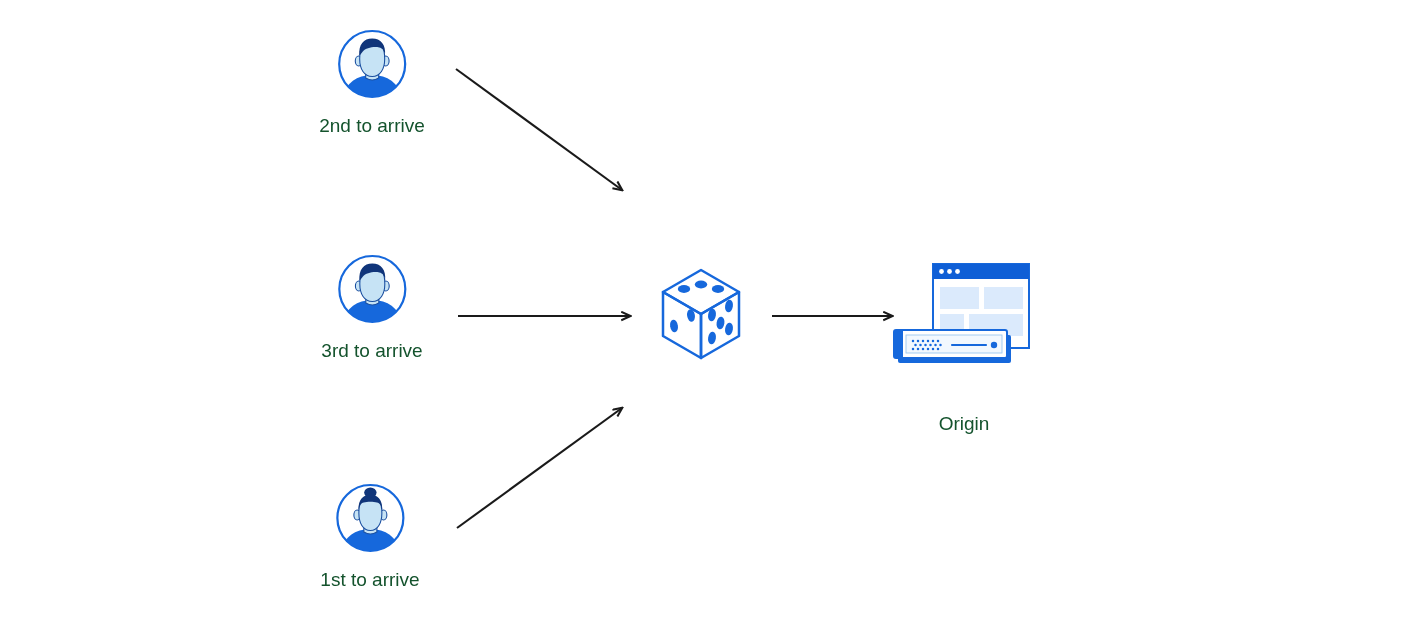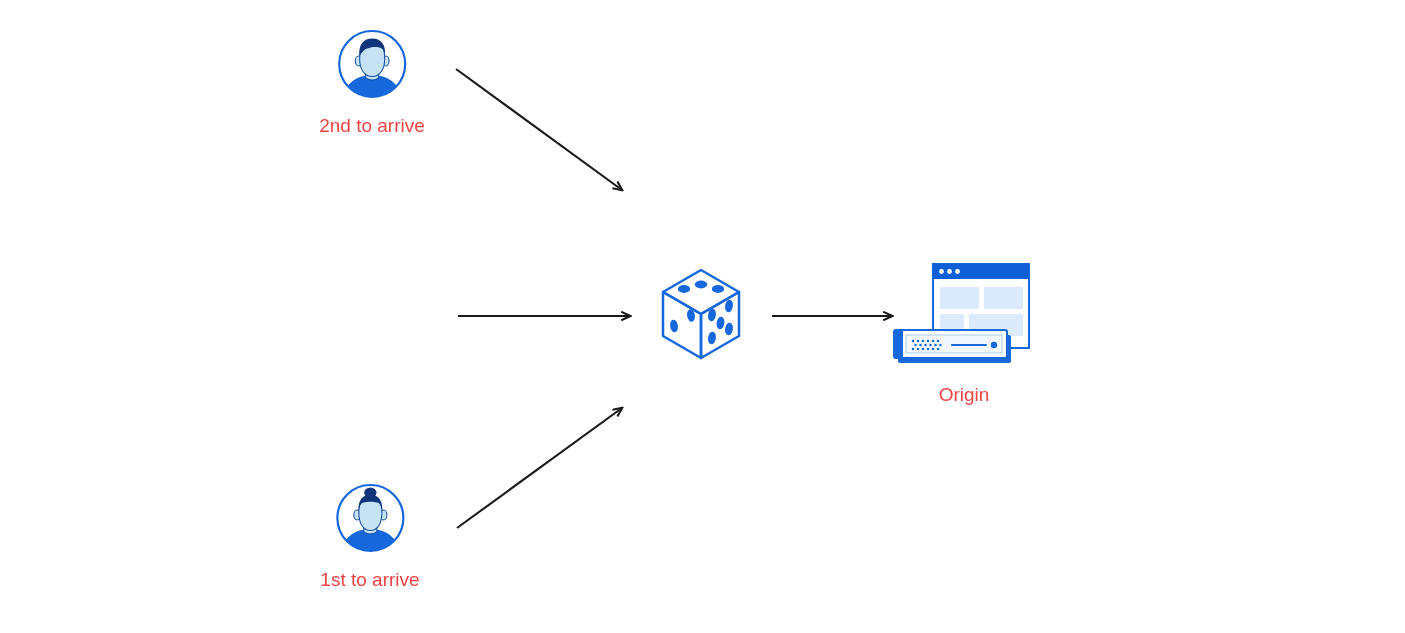--- a/index.html
+++ b/index.html
@@ -21,21 +21,21 @@
   }
   .node {
     position: absolute;
     display: flex;
     flex-direction: column;
     align-items: center;
   }
   .node-label {
     font-family: "Liberation Sans", sans-serif;
     font-size: 19px;
-    color: #ef4444;
+    color: #14532d;
     line-height: 1;
     white-space: nowrap;
   }
   .icon-wrap {
     display: block;
     line-height: 0;
   }
   .avatar-node .node-label { margin-top: 16px; }
   .origin-node .node-label { margin-top: 14px; }
 
@@ -92,20 +92,44 @@
 
           <path d="M23.2 27.5 C 22.2 16.5, 27.5 10.5, 36 10.5 C 44.5 10.5, 50 16.5, 48.8 27.5
                    C 48.2 22.5, 46.5 20.2, 43 19.4 C 38 18.2, 29.5 19.6, 26.6 23.6
                    C 25.2 25.4, 24.4 26.6, 23.2 27.5 Z" fill="#10357a"></path>
         </g>
       </svg>
     </span>
     <span class="node-label">2nd to arrive</span>
   </div>
 
+  <div class="node avatar-node" style="left:372px; top:253px; transform:translateX(-50%);">
+    <span class="icon-wrap">
+      <svg width="72" height="72" viewBox="0 0 72 72" xmlns="http://www.w3.org/2000/svg">
+        <defs>
+          <clipPath id="clipA2">
+              <circle cx="36" cy="36" r="33"></circle>
+            </clipPath>
+        </defs>
+        <circle cx="36" cy="36" r="33" fill="#ffffff" stroke="#1668dc" stroke-width="2.2"></circle>
+        <g clip-path="url(#clipA2)">
+          <path d="M36 47 C 18 47, 7 58, 4 76 L68 76 C 65 58, 54 47, 36 47 Z" fill="#1668dc"></path>
+          <path d="M29.5 40 h13 v10 q-6.5 4 -13 0 z" fill="#c6e3f5" stroke="#1a4fa0" stroke-width="1.1"></path>
+          <ellipse cx="22.5" cy="33" rx="3.4" ry="5" fill="#c6e3f5" stroke="#1a4fa0" stroke-width="1.1"></ellipse>
+          <ellipse cx="49.5" cy="33" rx="3.4" ry="5" fill="#c6e3f5" stroke="#1a4fa0" stroke-width="1.1"></ellipse>
+          <path d="M36 13 C 26 13, 23.5 21, 23.5 31 C 23.5 41, 28 48.5, 36 48.5
+                   C 44 48.5, 48.5 41, 48.5 31 C 48.5 21, 46 13, 36 13 Z" fill="#c6e3f5" stroke="#1a4fa0" stroke-width="1.1"></path>
+          <path d="M23.2 27.5 C 22.2 16.5, 27.5 10.5, 36 10.5 C 44.5 10.5, 50 16.5, 48.8 27.5
+                   C 48.2 22.5, 46.5 20.2, 43 19.4 C 38 18.2, 29.5 19.6, 26.6 23.6
+                   C 25.2 25.4, 24.4 26.6, 23.2 27.5 Z" fill="#10357a"></path>
+        </g>
+      </svg>
+    </span>
+    <span class="node-label">3rd to arrive</span>
+  </div>
 
   <div class="node avatar-node" style="left:370px; top:482px; transform:translateX(-50%);justify-content:flex-end;">
     <span class="icon-wrap">
       <svg width="72" height="72" viewBox="0 0 72 72" xmlns="http://www.w3.org/2000/svg">
         <defs>
           <clipPath id="clipA3">
               <circle cx="36" cy="36" r="33"></circle>
             </clipPath>
         </defs>
         <circle cx="36" cy="36" r="33" fill="#ffffff" stroke="#1668dc" stroke-width="2.2"></circle>
@@ -152,21 +176,21 @@
           <ellipse cx="54" cy="49" rx="3.9" ry="6.4" transform="rotate(9 54 49)"></ellipse>
           <ellipse cx="71" cy="40" rx="3.9" ry="6.4" transform="rotate(9 71 40)"></ellipse>
           <ellipse cx="62.5" cy="57" rx="3.9" ry="6.4" transform="rotate(9 62.5 57)"></ellipse>
           <ellipse cx="54" cy="72" rx="3.9" ry="6.4" transform="rotate(9 54 72)"></ellipse>
           <ellipse cx="71" cy="63" rx="3.9" ry="6.4" transform="rotate(9 71 63)"></ellipse>
         </g>
       </svg>
     </span>
   </div>
 
-  <div class="node origin-node" style="left:964px; top:259px; transform:translateX(-50%);">
+  <div class="node origin-node" style="left:964px; top:259px; transform:translateX(-50%);gap:29px;">
     <span class="icon-wrap">
       <svg width="150" height="112" viewBox="0 0 150 112" xmlns="http://www.w3.org/2000/svg">
 
         <g>
           <rect x="44" y="5" width="96" height="84" fill="#ffffff" stroke="#1668dc" stroke-width="2"></rect>
           <rect x="44" y="5" width="96" height="15" fill="#0f5fd6"></rect>
           <g fill="#ffffff">
             <circle cx="52.5" cy="12.5" r="2.4"></circle>
             <circle cx="60.5" cy="12.5" r="2.4"></circle>
             <circle cx="68.5" cy="12.5" r="2.4"></circle>

